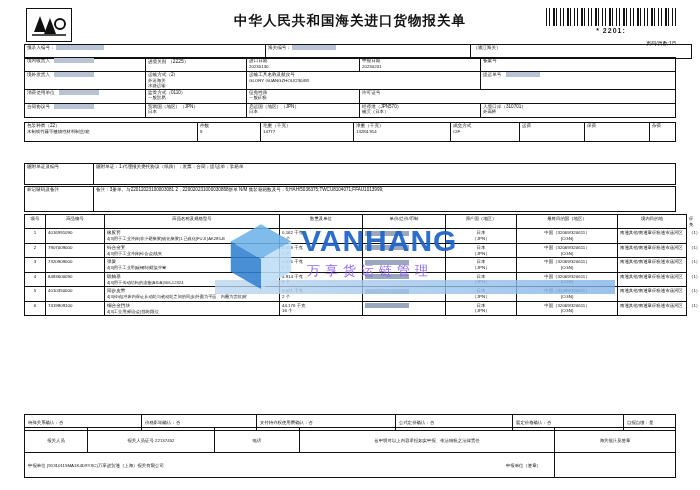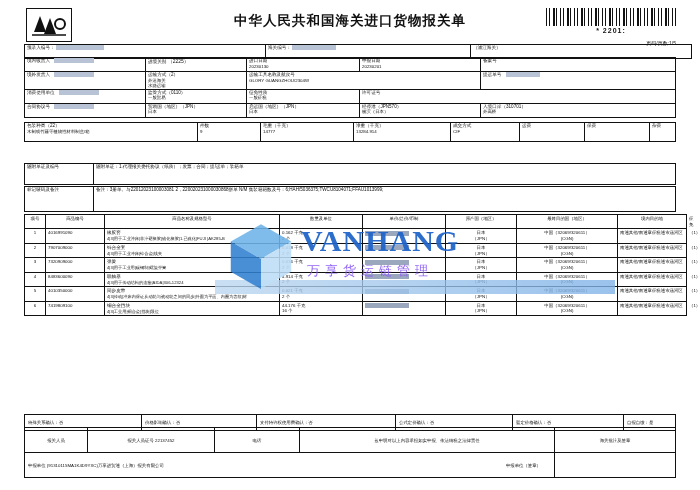--- a/index.html
+++ b/index.html
@@ -42,21 +42,21 @@
      padding:1px 2px;vertical-align:top;}
   .items th{font-weight:normal;height:11px;text-align:center;}
   .gname{font-size:4.6px;}
   .gdesc{font-size:4.2px;color:#222;}
 
   
   .wm{position:absolute;left:245px;top:240px;width:420px;height:120px;
      transform:translate(-30px,-30px);pointer-events:none;opacity:.93;}
   .wm .cube{position:absolute;left:10px;top:10px;width:72px;height:72px;}
   .wm .txt{position:absolute;left:86px;top:14px;font-size:30px;font-weight:bold;
-     color:#1e63c8;letter-spacing:1px;font-family:Liberation Serif, serif;}
+     color:#1e63c8;letter-spacing:1px;font-family:Liberation Sans, sans-serif;}
   .wm .sub2{position:absolute;left:92px;top:52px;font-size:13px;color:#8b5cf6;
      letter-spacing:5px;}
   .band{position:absolute;left:0;top:70px;width:400px;height:14px;
      background:linear-gradient(90deg,#bcd7f0,#7fb2e8);opacity:.85;}
 
   
   .foot{position:absolute;left:24px;width:652px;table-layout:fixed;}
   .foot td{border:0.6px solid #111;font-size:4.4px;padding:1px 3px;height:13px;vertical-align:middle;}
 </style>
 </head>

